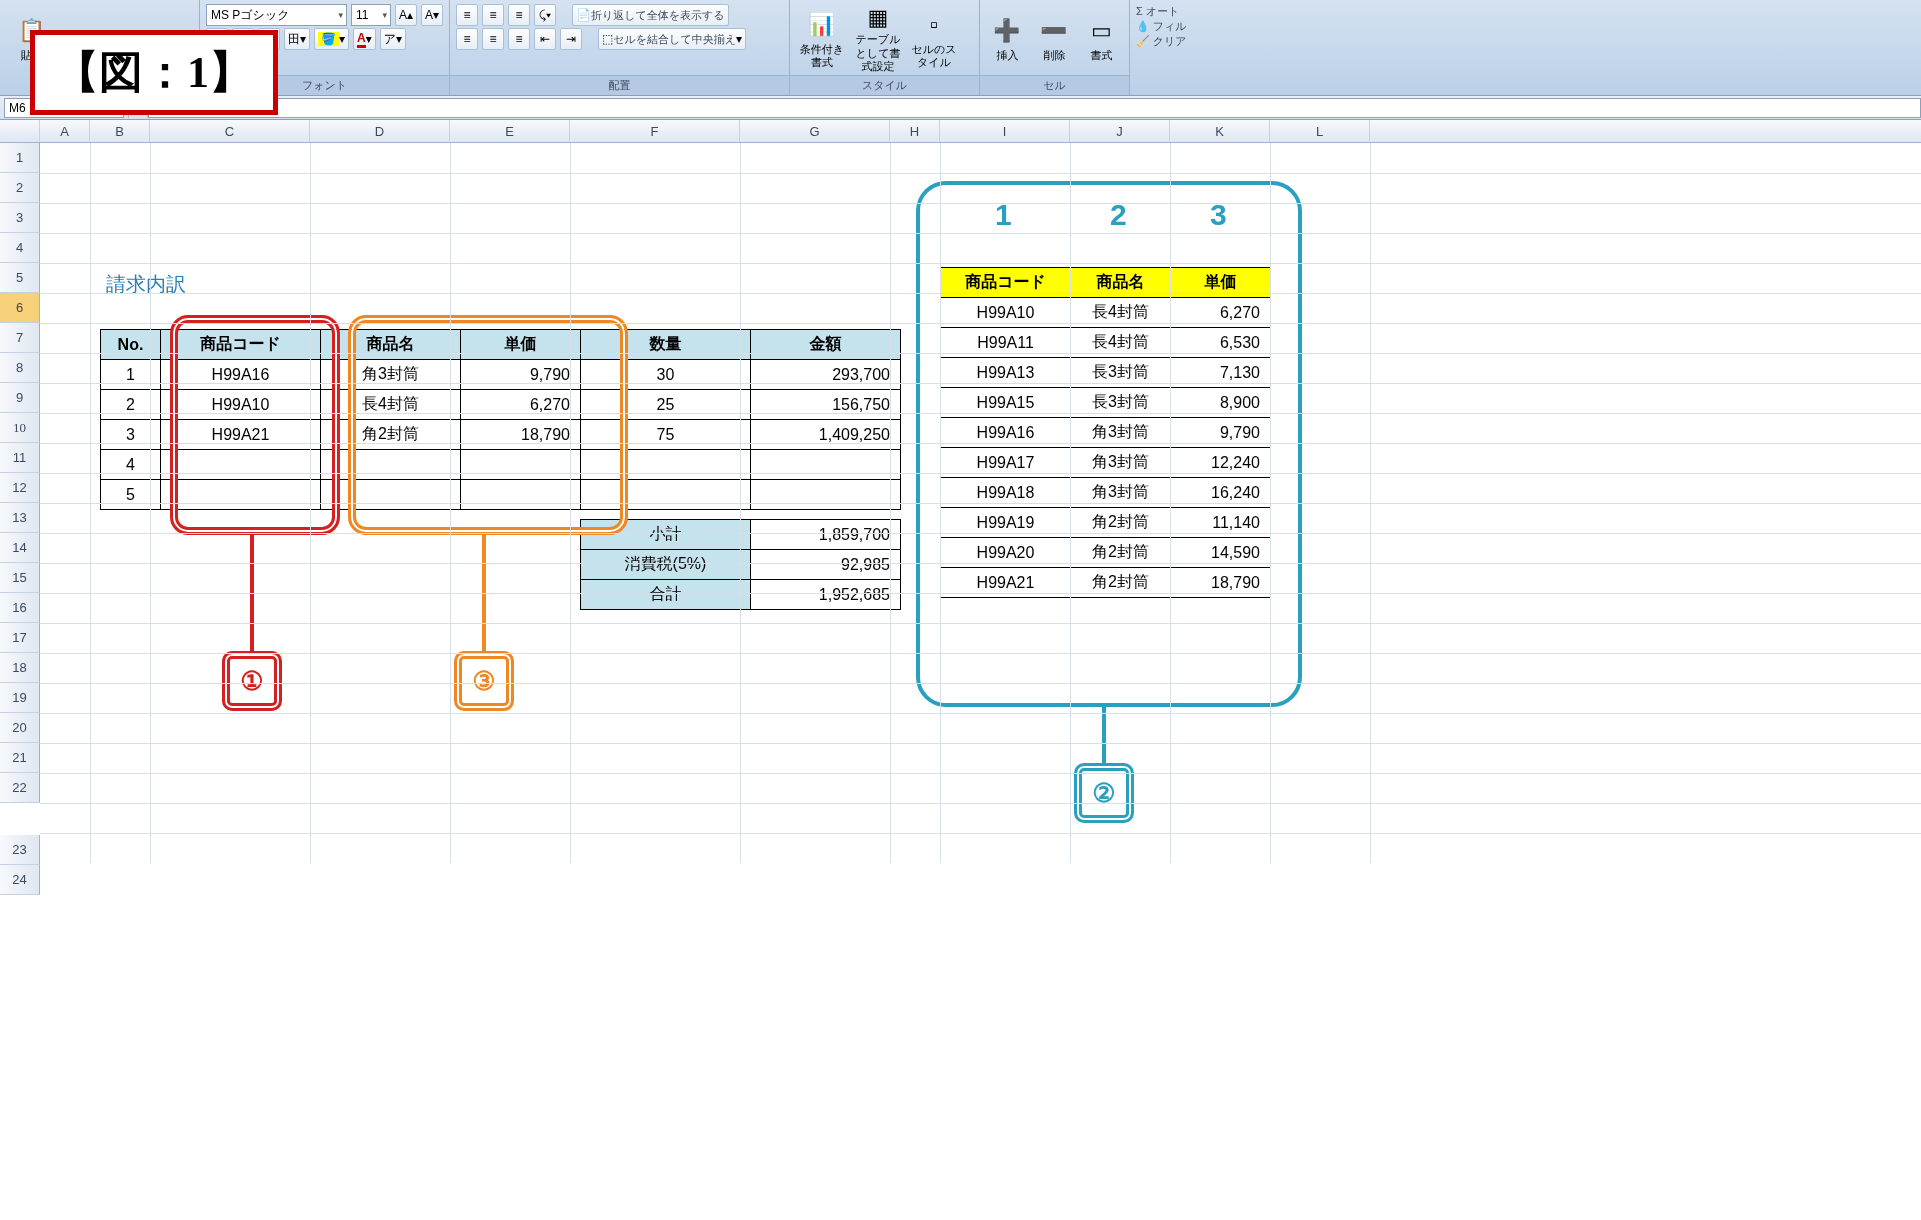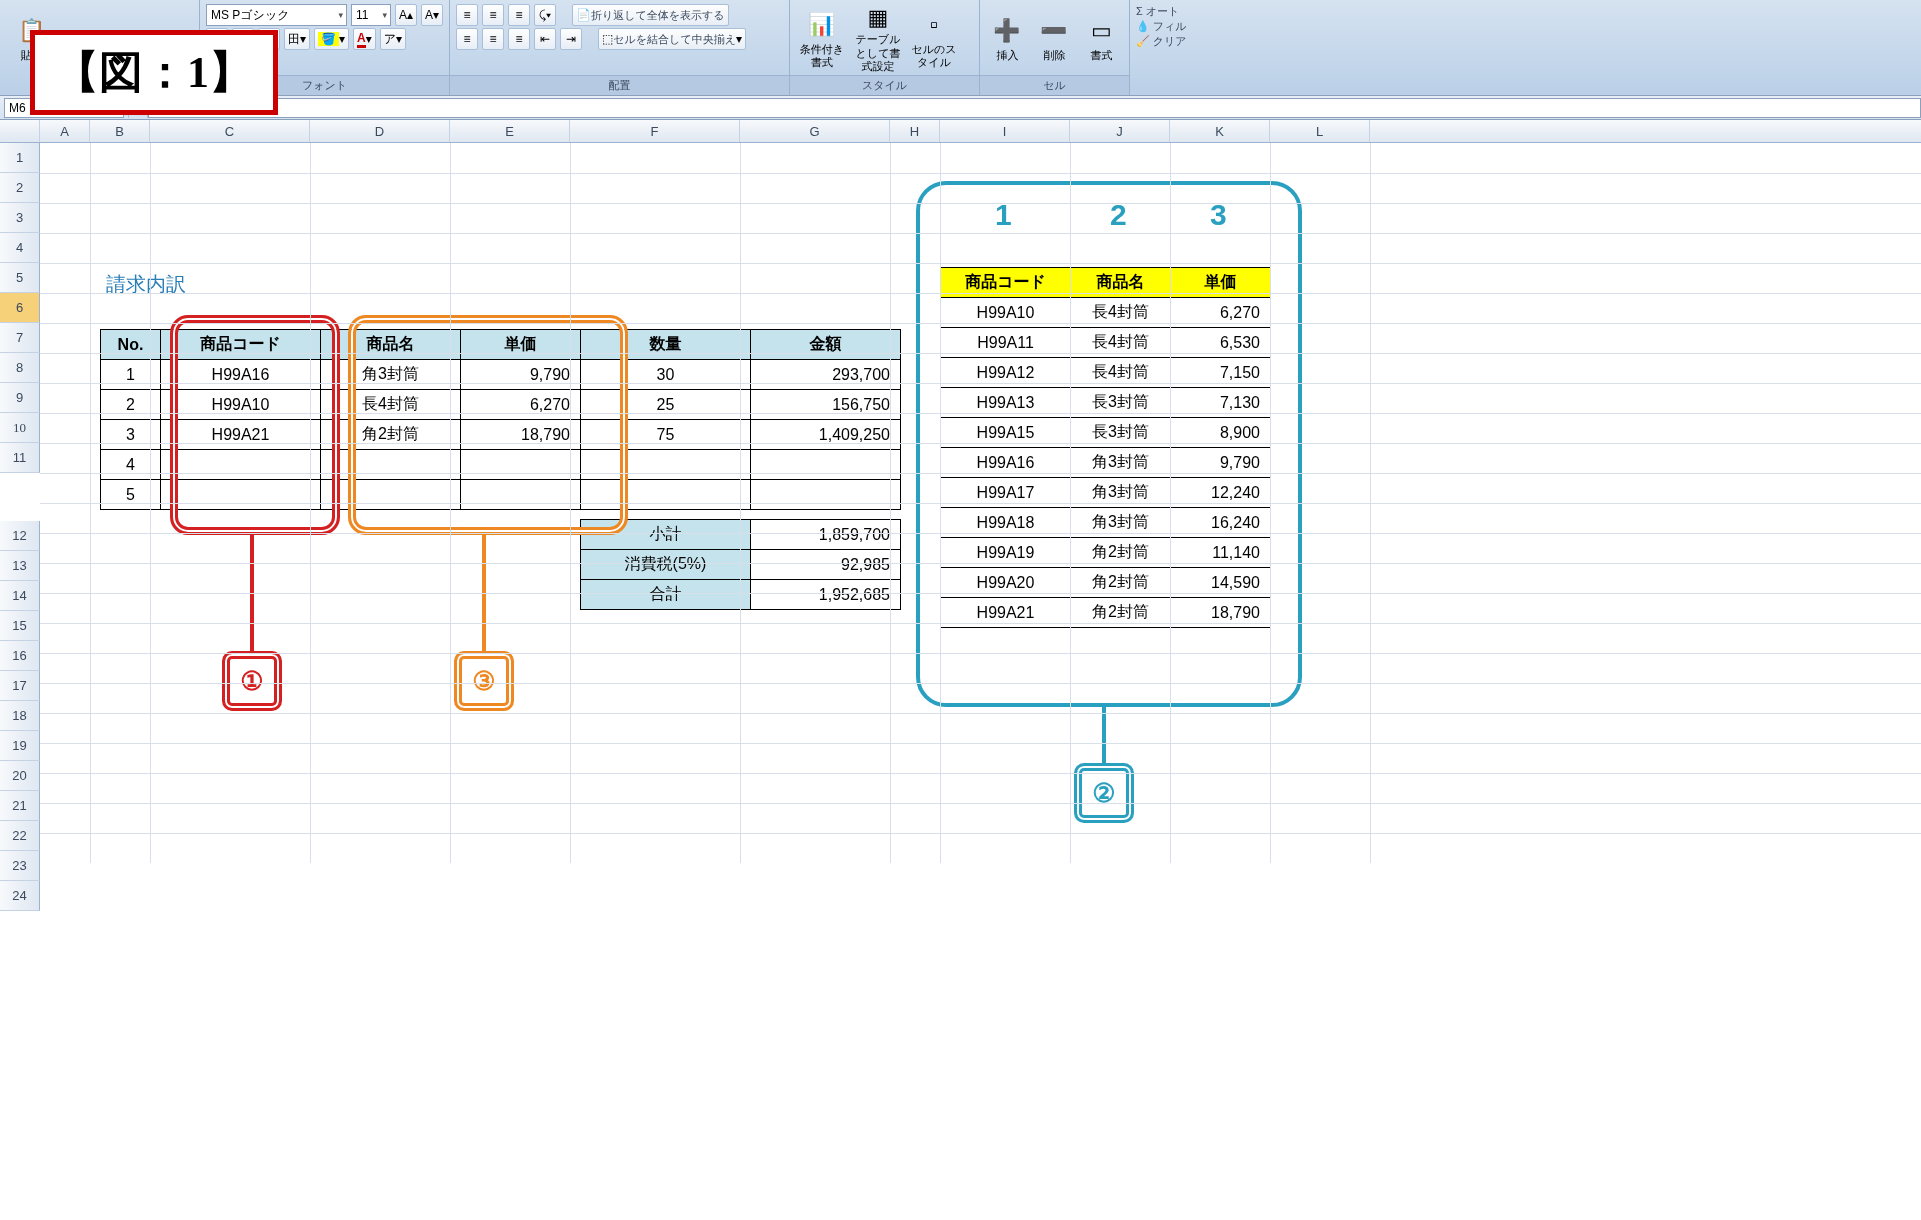--- a/index.html
+++ b/index.html
@@ -198,32 +198,32 @@
         <div class="rowhead" style="height: 30px;">2</div>
         <div class="rowhead" style="height: 30px;">3</div>
         <div class="rowhead" style="height: 30px;">4</div>
         <div class="rowhead" style="height: 30px;">5</div>
         <div class="rowhead" style="height: 30px; background: rgb(247, 208, 122);">6</div>
         <div class="rowhead" style="height: 30px;">7</div>
         <div class="rowhead" style="height: 30px;">8</div>
         <div class="rowhead" style="height: 30px;">9</div>
         <div class="rowhead" style="height: 30px; font-family: Liberation Serif, serif;">10</div>
         <div class="rowhead" style="height: 30px;">11</div>
-        <div class="rowhead" style="height: 30px; margin-top: 48px;">12</div>
+        <div class="rowhead" style="height: 30px;">12</div>
         <div class="rowhead" style="height: 30px;">13</div>
         <div class="rowhead" style="height: 30px;">14</div>
         <div class="rowhead" style="height: 30px;">15</div>
         <div class="rowhead" style="height: 30px;">16</div>
         <div class="rowhead" style="height: 30px;">17</div>
         <div class="rowhead" style="height: 30px;">18</div>
         <div class="rowhead" style="height: 30px;">19</div>
         <div class="rowhead" style="height: 30px;">20</div>
         <div class="rowhead" style="height: 30px;">21</div>
         <div class="rowhead" style="height: 30px;">22</div>
-        <div class="rowhead" style="height: 30px;">23</div>
+        <div class="rowhead" style="height: 30px; margin-top: 32px;">23</div>
         <div class="rowhead" style="height: 30px;">24</div>
       </div>
     <div class="cells-area" id="cells-area" style="height: 720px;">
 
       <div class="title-txt" style="left:66px;top:128px">請求内訳</div>
 
       <table class="tbl" style="left:60px;top:186px">
         <tbody>
             <tr>
           <th class="hdr-blue" style="width:60px">No.</th>
@@ -310,25 +310,20 @@
           <tbody id="lookup-rows">
             <tr>
               <td>H99A10</td>
               <td>長4封筒</td>
               <td class="num">6,270</td>
             </tr>
             <tr>
               <td>H99A11</td>
               <td>長4封筒</td>
               <td class="num">6,530</td>
-            </tr>
-            <tr>
-              <td>H99A12</td>
-              <td>長4封筒</td>
-              <td class="num">7,150</td>
             </tr>
             <tr>
               <td>H99A13</td>
               <td>長3封筒</td>
               <td class="num">7,130</td>
             </tr>
             <tr>
               <td>H99A15</td>
               <td>長3封筒</td>
               <td class="num">8,900</td>

